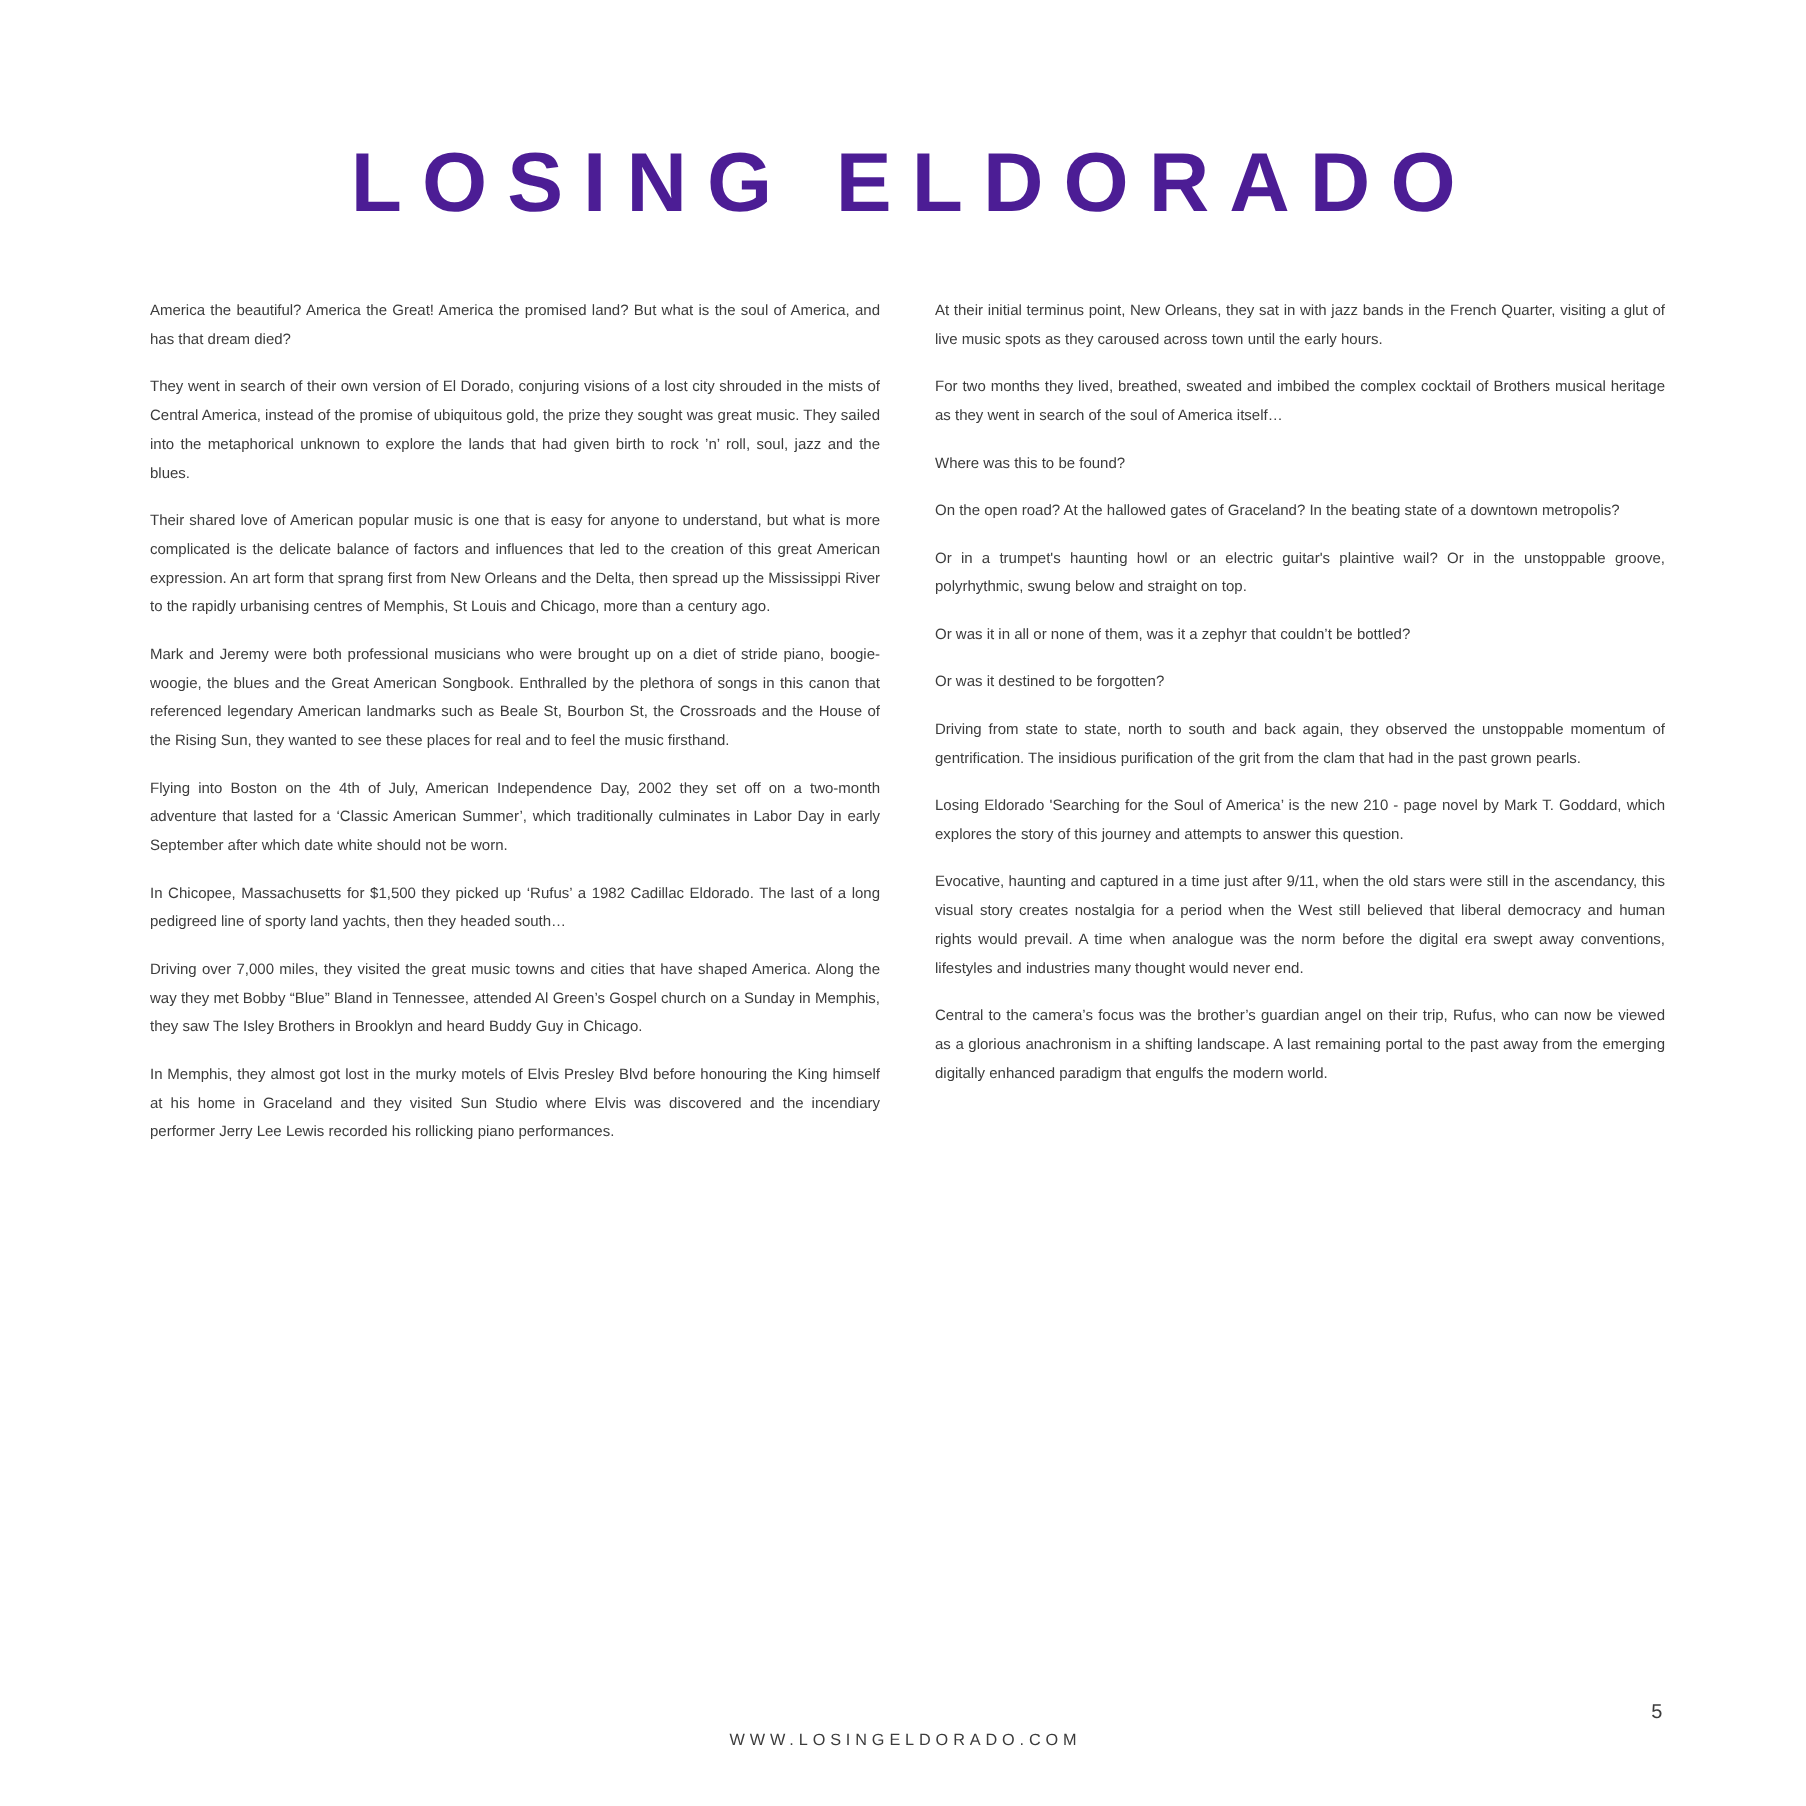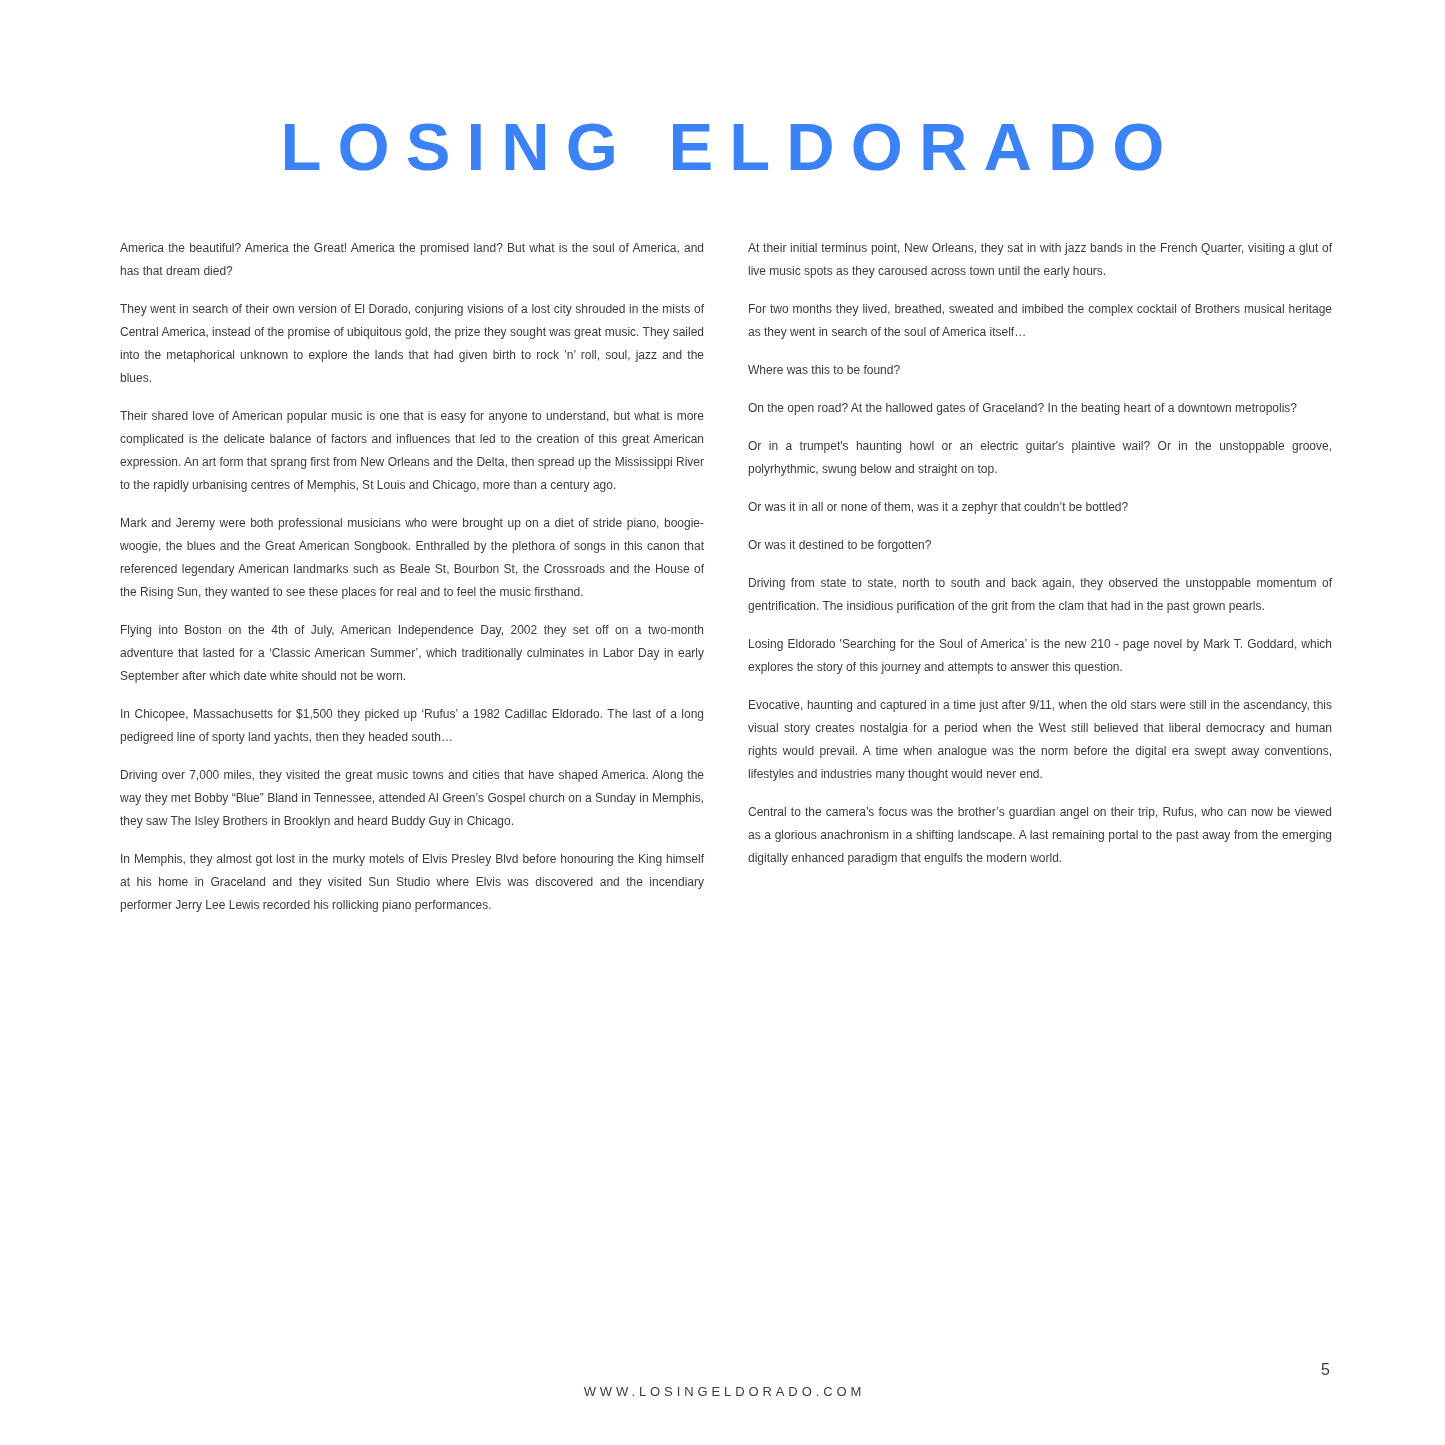--- a/index.html
+++ b/index.html
@@ -12,21 +12,21 @@
     overflow: hidden;
   }
   .title {
     margin: 0;
     padding: 109px 0 0 0.24em;
     text-align: center;
     font-size: 67px;
     font-weight: 600;
     letter-spacing: 0.24em;
     line-height: 76px;
-    color: #3b82f6;
+    color: #4c1d95;
     white-space: nowrap;
   }
   .columns {
     display: flex;
     gap: 44px;
     margin: 52px 113px 0 120px;
   }
   .col { flex: 1 1 0; min-width: 0; }
   .col p {
     margin: 0 0 15px 0;
@@ -73,21 +73,21 @@
       <p>Mark and Jeremy were both professional musicians who were brought up on a diet of stride piano, boogie-woogie, the blues and the Great American Songbook. Enthralled by the plethora of songs in this canon that referenced legendary American landmarks such as Beale St, Bourbon St, the Crossroads and the House of the Rising Sun, they wanted to see these places for real and to feel the music firsthand.</p>
       <p>Flying into Boston on the 4th of July, American Independence Day, 2002 they set off on a two-month adventure that lasted for a ‘Classic American Summer’, which traditionally culminates in Labor Day in early September after which date white should not be worn.</p>
       <p>In Chicopee, Massachusetts for $1,500 they picked up ‘Rufus’ a 1982 Cadillac Eldorado. The last of a long pedigreed line of sporty land yachts, then they headed south…</p>
       <p>Driving over 7,000 miles, they visited the great music towns and cities that have shaped America. Along the way they met Bobby “Blue” Bland in Tennessee, attended Al Green’s Gospel church on a Sunday in Memphis, they saw The Isley Brothers in Brooklyn and heard Buddy Guy in Chicago.</p>
       <p>In Memphis, they almost got lost in the murky motels of Elvis Presley Blvd before honouring the King himself at his home in Graceland and they visited Sun Studio where Elvis was discovered and the incendiary performer Jerry Lee Lewis recorded his rollicking piano performances.</p>
     </div>
     <div class="col">
       <p>At their initial terminus point, New Orleans, they sat in with jazz bands in the French Quarter, visiting a glut of live music spots as they caroused across town until the early hours.</p>
       <p>For two months they lived, breathed, sweated and imbibed the complex cocktail of Brothers musical heritage as they went in search of the soul of America itself…</p>
       <p>Where was this to be found?</p>
-      <p>On the open road? At the hallowed gates of Graceland? In the beating heart of a downtown metropolis?</p>
+      <p>On the open road? At the hallowed gates of Graceland? In the beating state of a downtown metropolis?</p>
       <p>Or in a trumpet's haunting howl or an electric guitar's plaintive wail? Or in the unstoppable groove, polyrhythmic, swung below and straight on top.</p>
       <p>Or was it in all or none of them, was it a zephyr that couldn’t be bottled?</p>
       <p>Or was it destined to be forgotten?</p>
       <p>Driving from state to state, north to south and back again, they observed the unstoppable momentum of gentrification. The insidious purification of the grit from the clam that had in the past grown pearls.</p>
       <p>Losing Eldorado 'Searching for the Soul of America’ is the new 210 - page novel by Mark T. Goddard, which explores the story of this journey and attempts to answer this question.</p>
       <p>Evocative, haunting and captured in a time just after 9/11, when the old stars were still in the ascendancy, this visual story creates nostalgia for a period when the West still believed that liberal democracy and human rights would prevail. A time when analogue was the norm before the digital era swept away conventions, lifestyles and industries many thought would never end.</p>
       <p>Central to the camera’s focus was the brother’s guardian angel on their trip, Rufus, who can now be viewed as a glorious anachronism in a shifting landscape. A last remaining portal to the past away from the emerging digitally enhanced paradigm that engulfs the modern world.</p>
     </div>
   </div>
 

